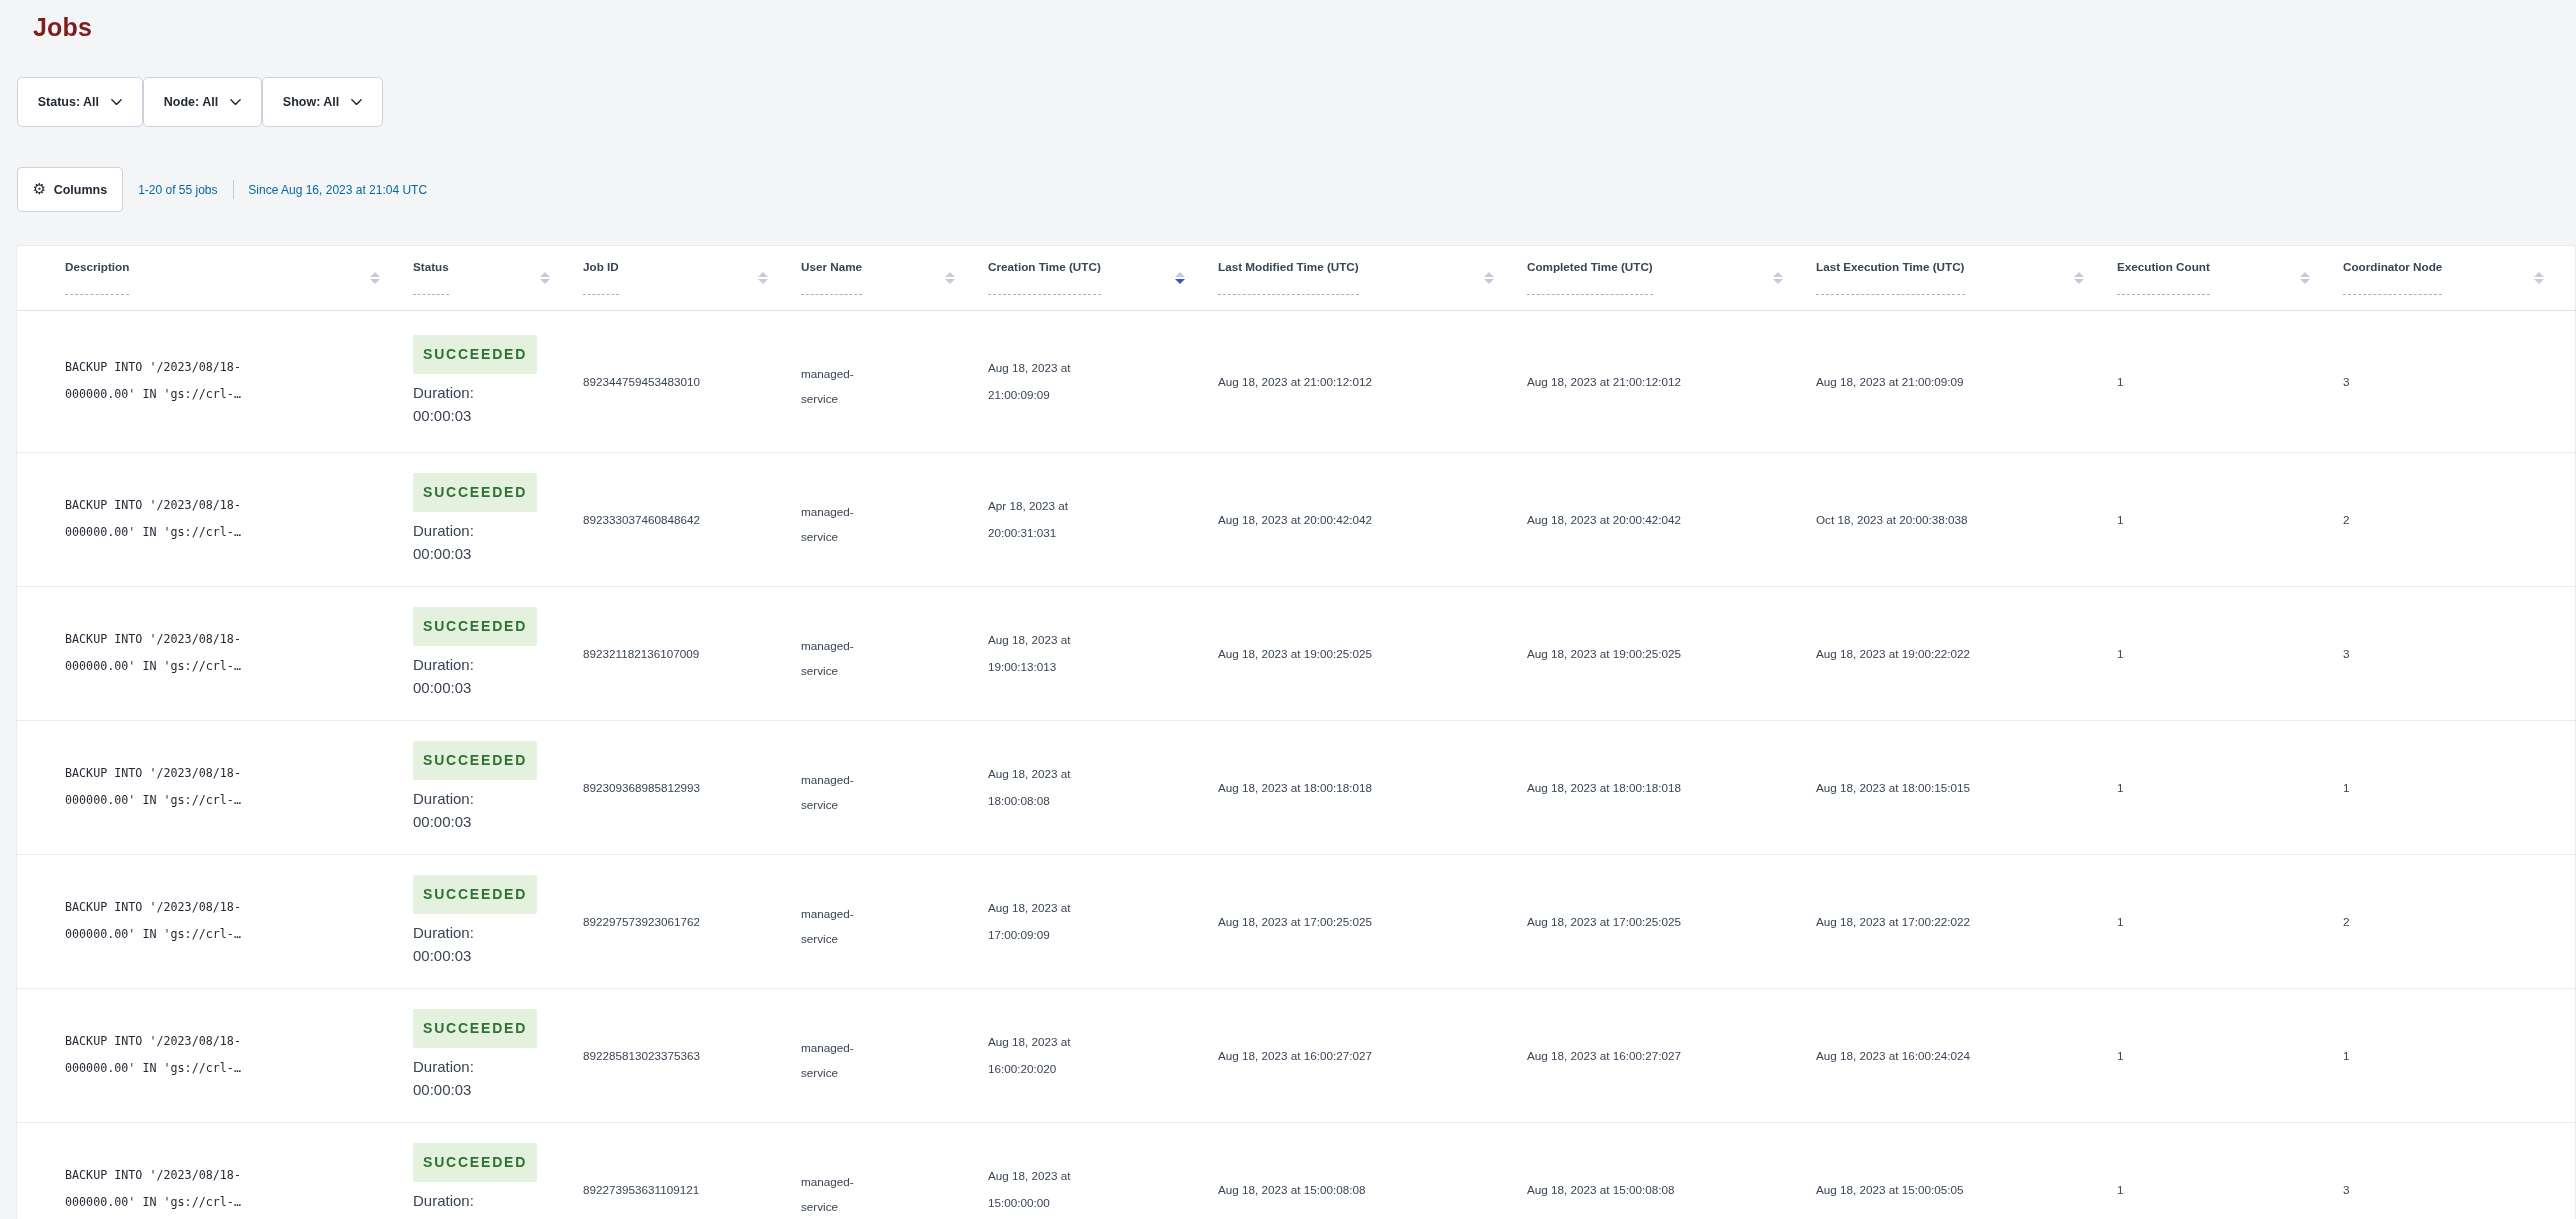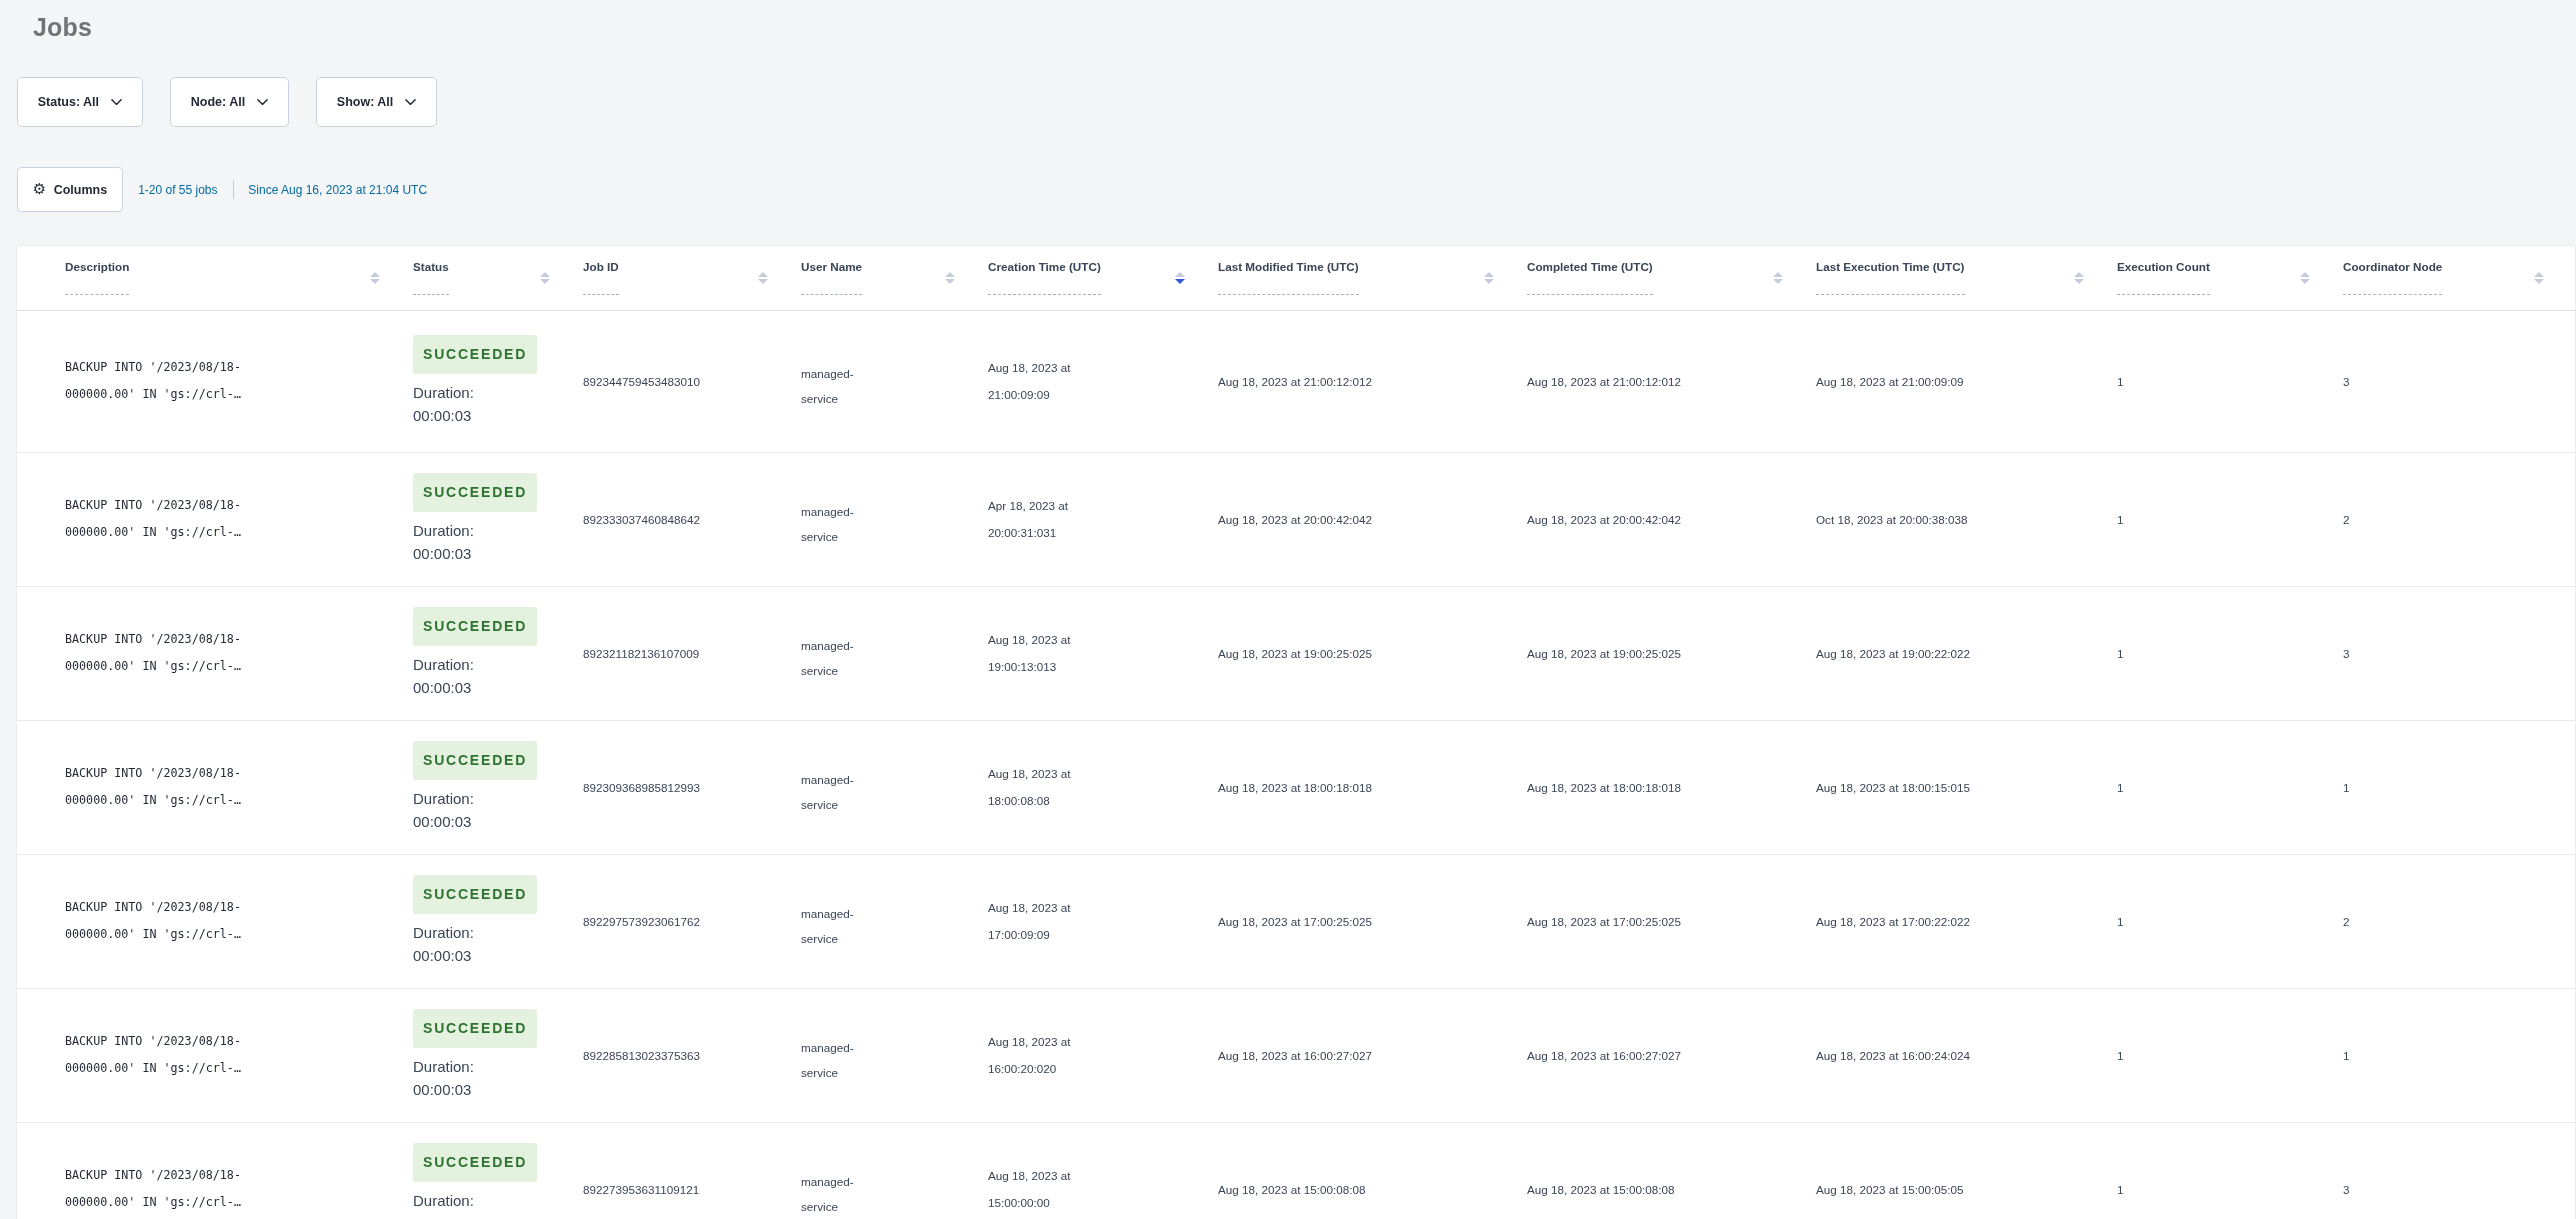--- a/index.html
+++ b/index.html
@@ -7,25 +7,25 @@
   body {
     background: #f4f5f7;
     font-family: "Liberation Sans", sans-serif;
     color: #394455;
     -webkit-font-smoothing: antialiased;
   }
 
   
   .page-title {
     position: absolute; left: 33px; top: 13.4px;
-    font-size: 25px; font-weight: 700; color: #737373; letter-spacing: 0.2px;
+    font-size: 25px; font-weight: 700; color: #7f1d1d; letter-spacing: 0.2px;
   }
   .filter-row {
     position: absolute; left: 16.7px; top: 77px;
-    display: flex; gap: 27px; align-items: center;
+    display: flex; gap: 0; align-items: center;
   }
   .filter-btn {
     height: 50px; background: #fff;
     border: 0.8px solid #ccd2dc; border-radius: 5px;
     display: inline-flex; align-items: center; gap: 11.7px;
     padding: 0 20px; cursor: pointer;
     font-family: "Liberation Sans", sans-serif;
     font-size: 12.5px; font-weight: 700; color: #242a35;
   }
   .chevron { width: 11px; height: 6.7px; display: inline-block; }

